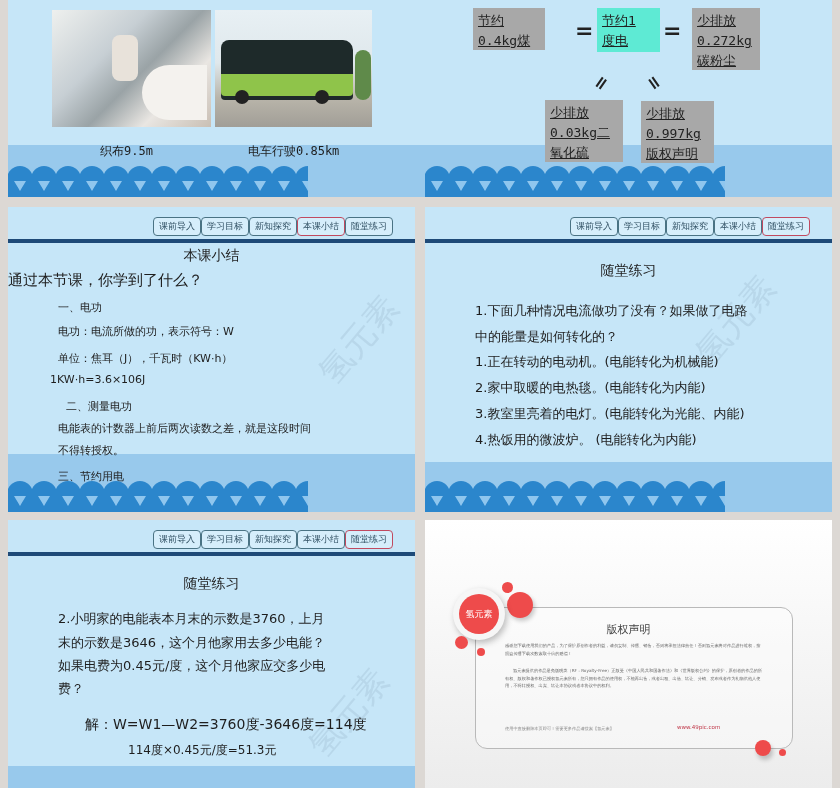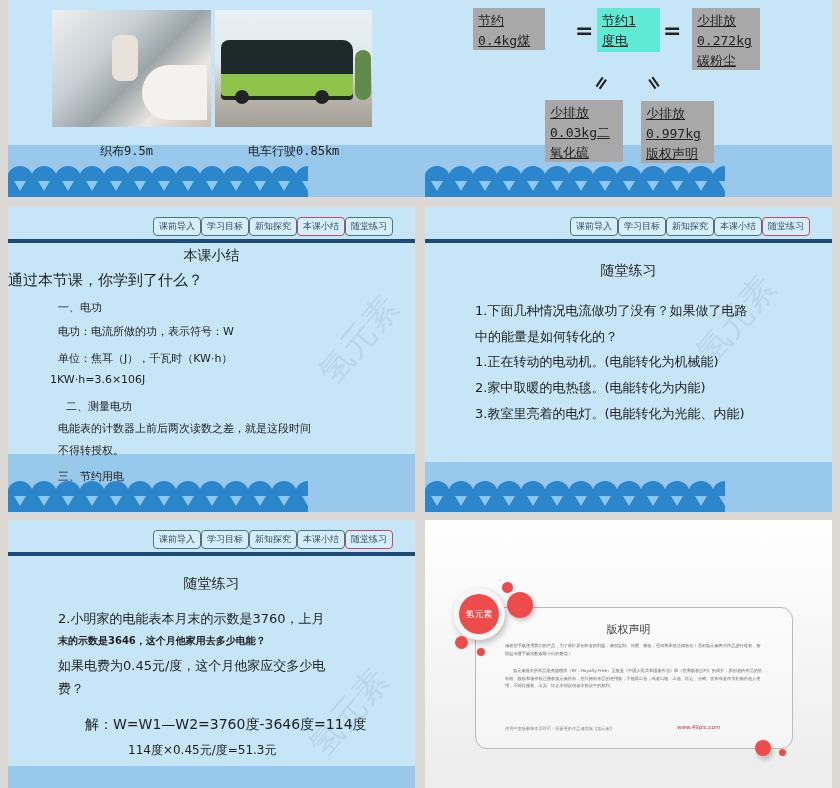--- a/index.html
+++ b/index.html
@@ -130,39 +130,40 @@
     <div class="btn active">随堂练习</div>
   </div>
   <div class="navbar-line"></div>
   <div class="watermark" style="left:260px;top:90px;">氢元素</div>
   <div class="txt" style="left:0;right:0;text-align:center;top:55px;font-size:14px;font-family:'DejaVu Serif',serif;">随堂练习</div>
   <div class="txt" style="left:50px;top:95px;font-size:13px;">1.下面几种情况电流做功了没有？如果做了电路</div>
   <div class="txt" style="left:50px;top:121px;font-size:13px;">中的能量是如何转化的？</div>
   <div class="txt" style="left:50px;top:146px;font-size:13px;">1.正在转动的电动机。(电能转化为机械能)</div>
   <div class="txt" style="left:50px;top:172px;font-size:13px;">2.家中取暖的电热毯。(电能转化为内能)</div>
   <div class="txt" style="left:50px;top:198px;font-size:13px;">3.教室里亮着的电灯。(电能转化为光能、内能)</div>
+  <div class="txt" style="left:50px;top:224px;font-size:13px;">4.热饭用的微波炉。 (电能转化为内能)</div>
   <svg class="waves">
       <rect width="100%" height="38" fill="url(#scallop)"></rect>
     </svg>
 </div>
 
 <div class="slide s5">
   <div class="band" style="height:22px;"></div>
   <div class="nav">
     <div class="btn">课前导入</div>
     <div class="btn">学习目标</div>
     <div class="btn">新知探究</div>
     <div class="btn">本课小结</div>
     <div class="btn active">随堂练习</div>
   </div>
   <div class="navbar-line"></div>
   <div class="watermark" style="left:290px;top:170px;">氢元素</div>
   <div class="txt" style="left:0;right:0;text-align:center;top:55px;font-size:14px;font-family:'DejaVu Serif',serif;">随堂练习</div>
   <div class="txt" style="left:50px;top:90px;font-size:13px;">2.小明家的电能表本月末的示数是3760，上月</div>
-  <div class="txt" style="left:50px;top:114px;font-size:10px;font-weight:bold;">末的示数是3646，这个月他家用去多少电能？</div>
+  <div class="txt" style="left:50px;top:114px;font-size:13px;">末的示数是3646，这个月他家用去多少电能？</div>
   <div class="txt" style="left:50px;top:137px;font-size:13px;">如果电费为0.45元/度，这个月他家应交多少电</div>
   <div class="txt" style="left:50px;top:160px;font-size:13px;">费？</div>
   <div class="txt" style="left:77px;top:196px;font-size:14px;">解：W=W1—W2=3760度-3646度=114度</div>
   <div class="txt" style="left:120px;top:222px;font-size:12px;">114度×0.45元/度=51.3元</div>
   <div class="txt" style="left:77px;top:249px;font-size:12px;margin-top:44px;">答：这个月他家应交51.3元电费。</div>
 </div>
 
 <div class="slide s6">
   <div style="position:absolute;left:50px;top:87px;width:316px;height:140px;border:1px solid #b9b9b9;border-radius:12px;background:rgba(255,255,255,0.4);"></div>
   <div style="position:absolute;left:77px;top:62px;width:11px;height:11px;border-radius:50%;background:#ee4b4b;"></div>

